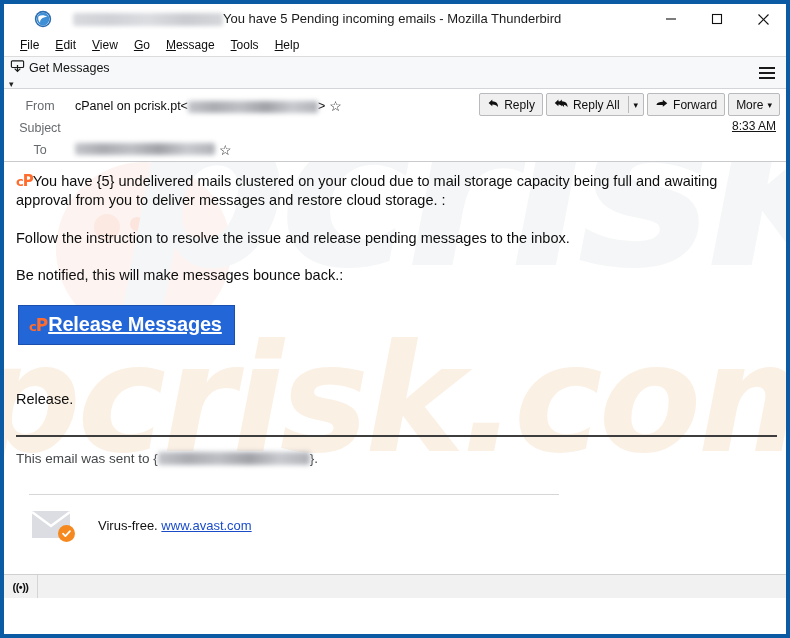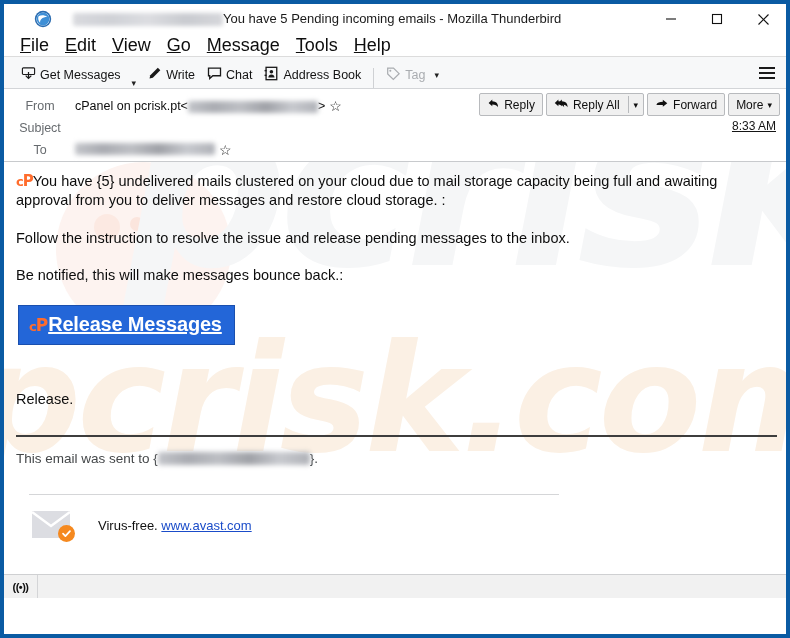--- a/index.html
+++ b/index.html
@@ -71,36 +71,37 @@
   
   .menubar {
     height: 23px;
     background: #ffffff;
     display: flex;
     align-items: center;
     padding-left: 8px;
     border-bottom: 1px solid #dcdcdc;
   }
   .menuitem {
-    font-size: 18px;
+    font-size: 12px;
     color: #0d0d0d;
     padding: 2px 8px;
     white-space: nowrap;
   }
   .menuitem u { text-decoration: underline; }
 
   
   .toolbar {
     height: 32px;
     background: #f7f8f9;
     display: flex;
-    align-items: flex-end;
-    padding-left: 11px;
+    align-items: flex-start;
+    padding-left: 0;
     border-bottom: 1px solid #d3d5d8;
     position: relative;
+    flex-direction: column;
   }
   .tbtn {
     display: flex; align-items: center; gap: 4px;
     padding: 2px 6px; height: 26px;
     font-size: 12.5px; color: #131313;
     white-space: nowrap;
   }
   .tbtn.disabled { color: #a9acb0; }
   .caret { font-size: 9px; padding: 0 5px; color: #222; }
   .tsep {

